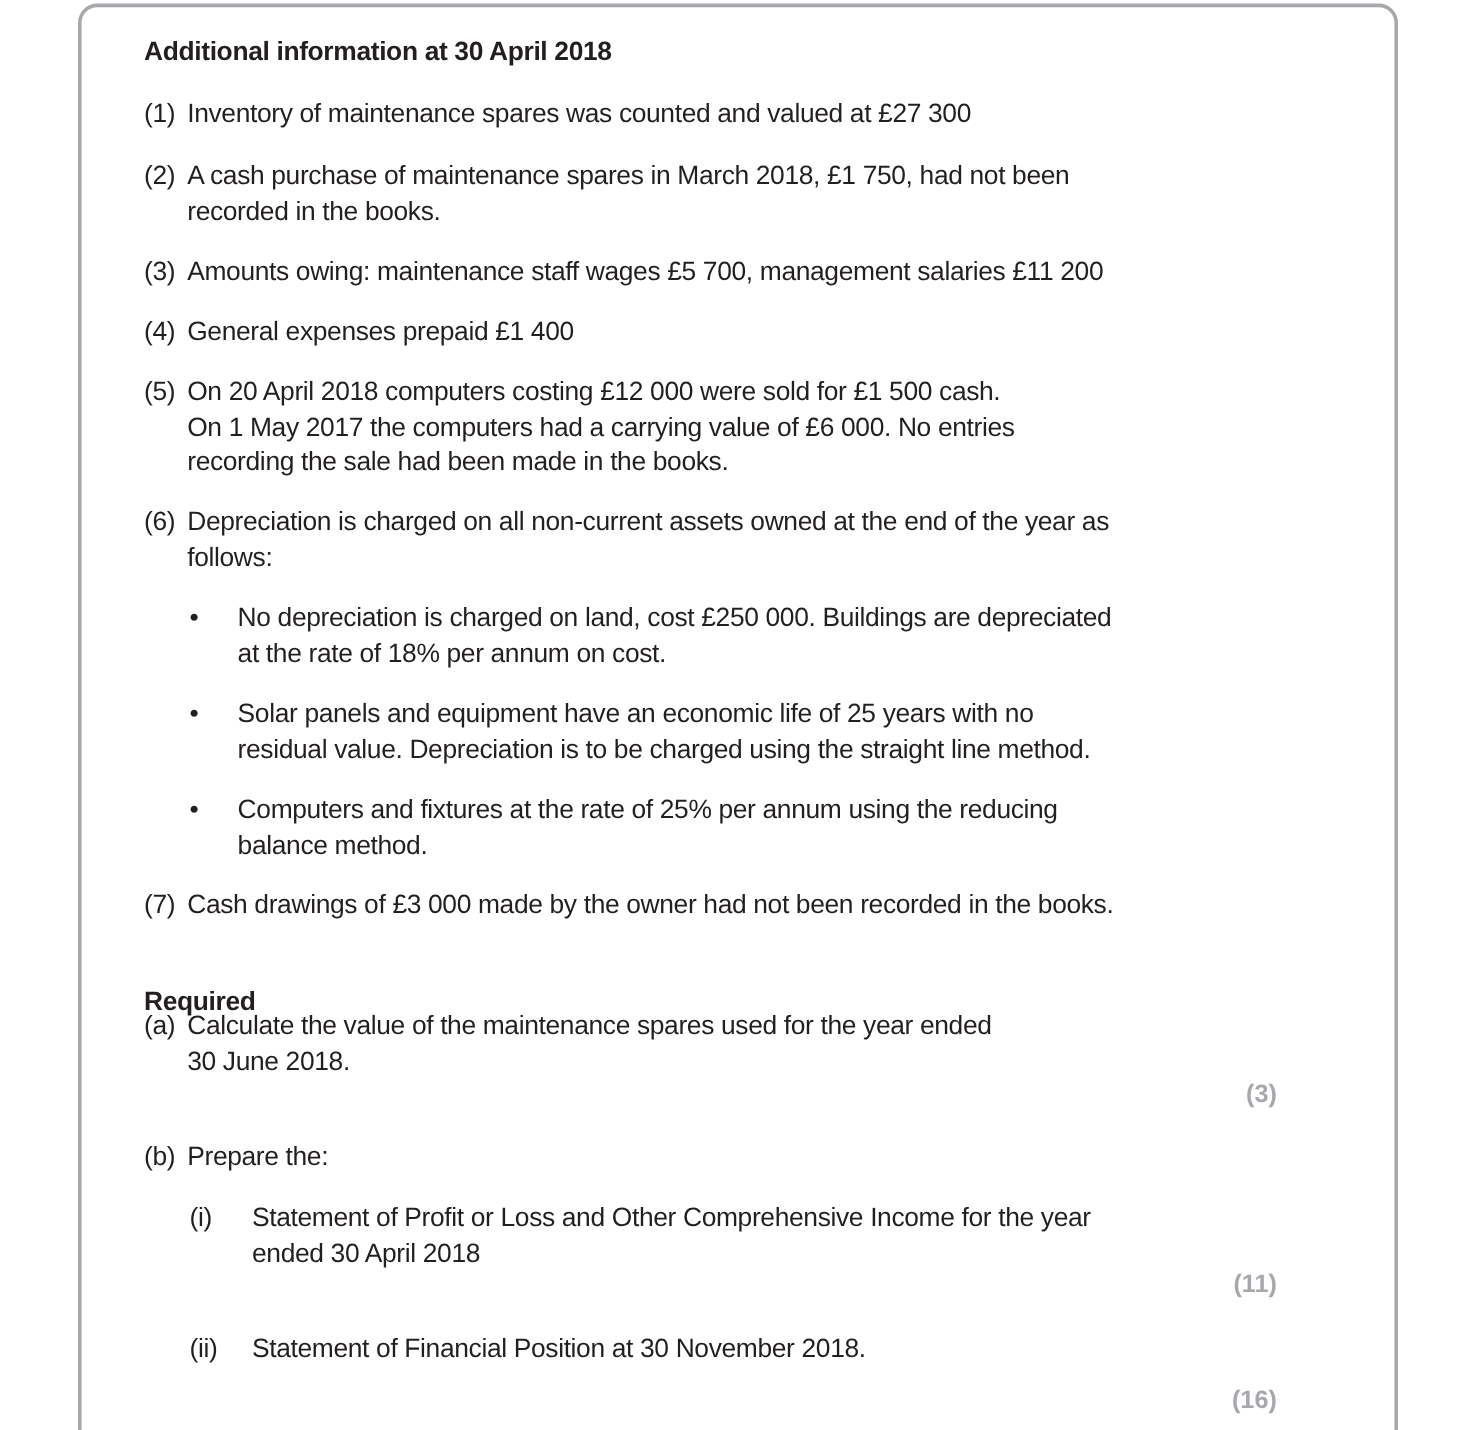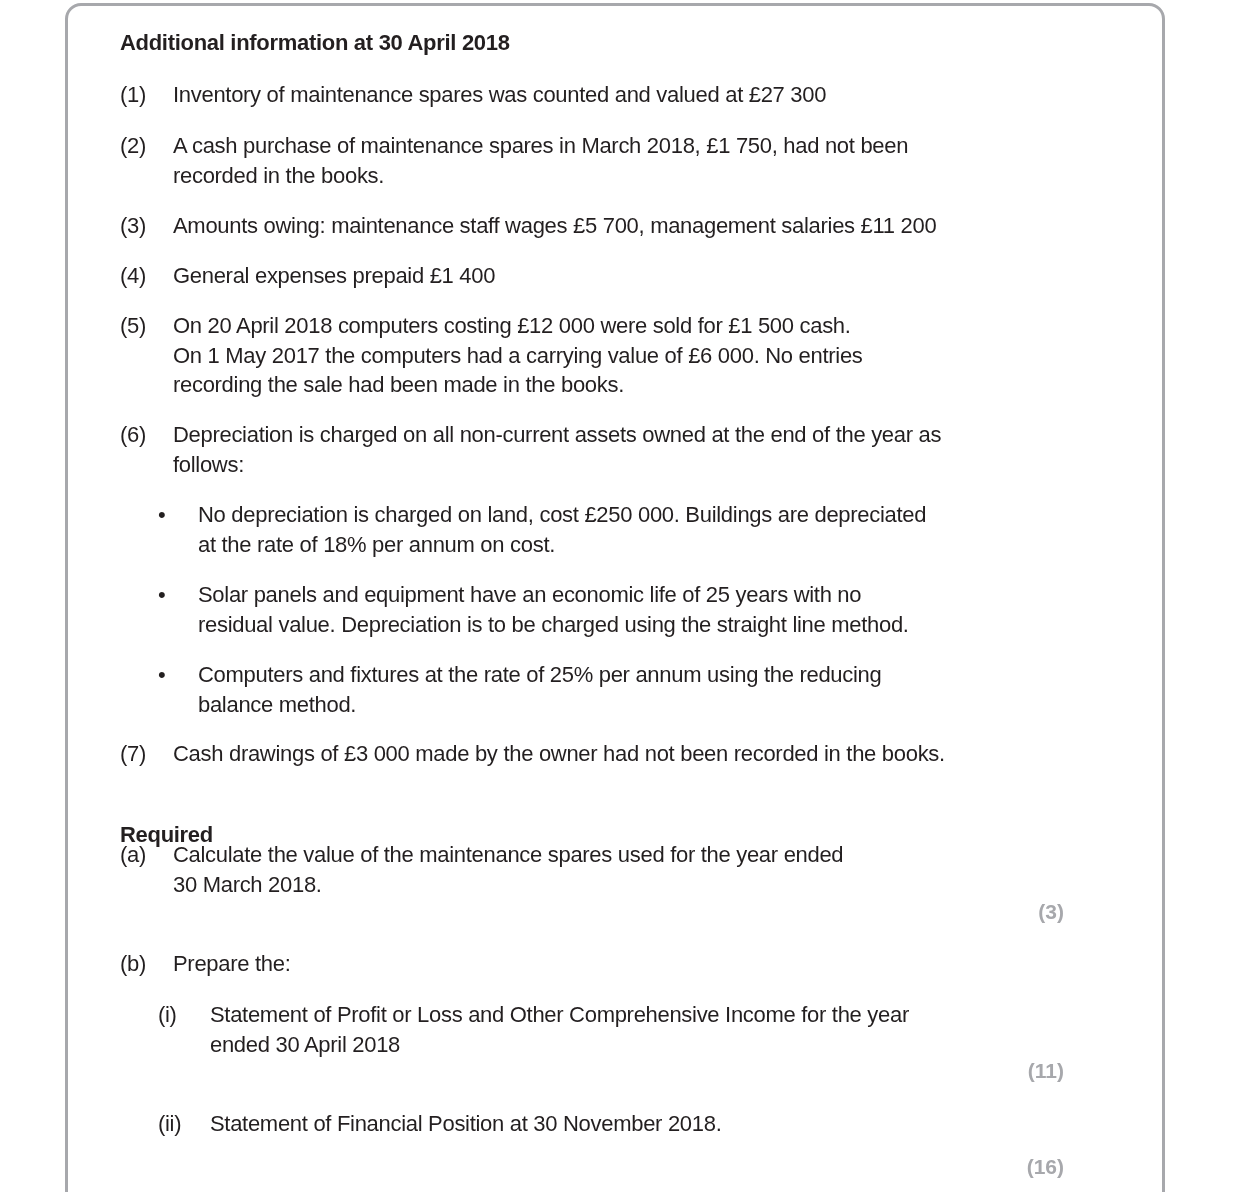--- a/index.html
+++ b/index.html
@@ -3,21 +3,21 @@
   <meta charset="utf-8">
   <style>
     html, body { margin: 0; padding: 0; background: #ffffff; }
     body { width: 1236px; height: 1192px; position: relative; overflow: hidden;
            font-family: "Liberation Sans", sans-serif; color: #231f20; }
     .frame { position: absolute; left: 65px; top: 3px; width: 1100px; height: 1240px;
              border: 3px solid #a7a8ac; border-radius: 16px; box-sizing: border-box; }
     .heading { position: absolute; left: 120px; font-weight: bold; font-size: 22px; letter-spacing: -0.3px; white-space: nowrap; text-align: center; }
     .item { position: absolute; left: 120px; font-size: 22px; line-height: 29.5px; letter-spacing: -0.3px; }
     .item .num { position: absolute; left: 0; top: 0; white-space: nowrap; }
-    .item .txt { position: absolute; left: 53px; top: 0; white-space: pre-line; width: 900px; }
+    .item .txt { position: absolute; left: 36px; top: 0; white-space: pre-line; width: 900px; }
     .bullet { position: absolute; left: 158px; font-size: 22px; line-height: 29.5px; letter-spacing: -0.3px; }
     .bullet .dot { position: absolute; left: 0; top: 0; }
     .bullet .txt { position: absolute; left: 40px; top: 0; white-space: pre-line; width: 860px; }
     .sub { position: absolute; left: 158px; font-size: 22px; line-height: 29.5px; letter-spacing: -0.3px; }
     .sub .num { position: absolute; left: 0; top: 0; white-space: nowrap; }
     .sub .txt { position: absolute; left: 40px; top: 0; white-space: pre-line; width: 860px; margin-left: 12px; }
     .marks { position: absolute; right: 172px; font-weight: bold; font-size: 21px; color: #a7a8ac; white-space: nowrap; }
   </style>
 </head>
 <body>
@@ -74,21 +74,21 @@
 <div class="item" style="top:739px;">
   <span class="num">(7)</span>
   <span class="txt">Cash drawings of £3 000 made by the owner had not been recorded in the books.</span>
 </div>
 
 <div class="heading" style="top:822px;">Required</div>
 
 <div class="item" style="top:840px;">
   <span class="num">(a)</span>
   <span class="txt">Calculate the value of the maintenance spares used for the year ended
-30 March 2018.</span>
+30 June 2018.</span>
 </div>
 <div class="marks" style="top:900px;">(3)</div>
 
 <div class="item" style="top:949px;">
   <span class="num">(b)</span>
   <span class="txt">Prepare the:</span>
 </div>
 
 <div class="sub" style="top:1000px;">
   <span class="num">(i)</span>

